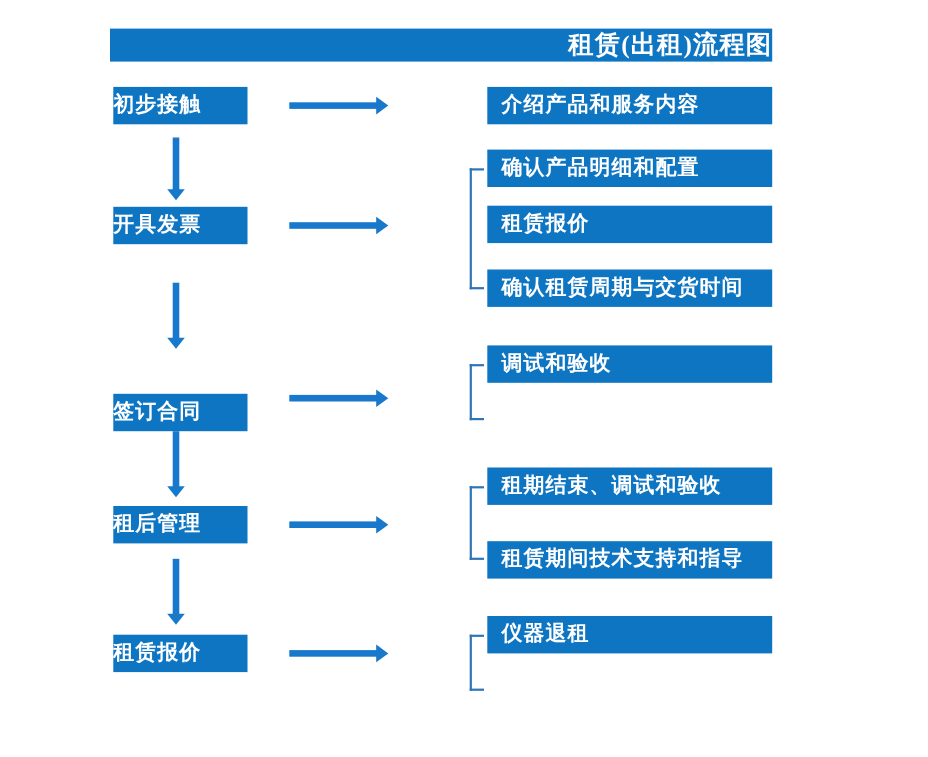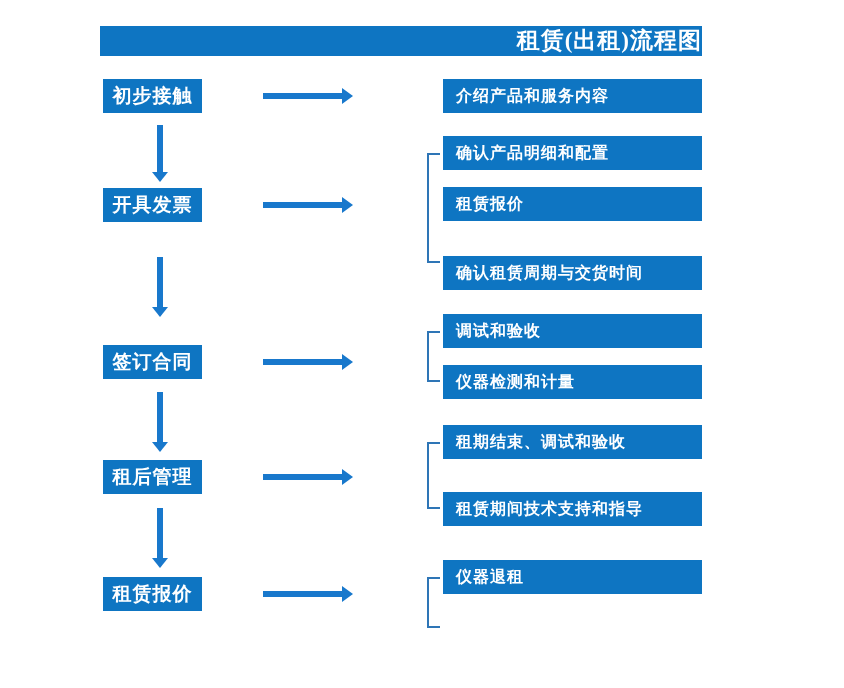--- a/index.html
+++ b/index.html
@@ -24,36 +24,36 @@
     font-size: 23px;
     font-weight: bold;
     line-height: 30px;
     text-align: right;
     letter-spacing: 1px;
     margin-top: 12px;
   }
   .stage-box {
     position: absolute;
     left: 103px;
-    width: 99px; height: 34px;
+    width: 122px; height: 34px;
     background: var(--primary, #0e75c2);
     color: var(--text-on-blue, #ffffff);
     font-size: 19px;
     font-weight: bold;
     line-height: 34px;
-    text-align: center;
+    text-align: left;
     letter-spacing: 1px;
   }
   .detail-box {
     position: absolute;
     left: 443px;
     width: 259px; height: 34px;
     background: var(--primary, #0e75c2);
     color: var(--text-on-blue, #ffffff);
-    font-size: 16px;
+    font-size: 19px;
     font-weight: bold;
     line-height: 34px;
     padding-left: 13px;
     box-sizing: border-box;
     letter-spacing: 1px;
     white-space: nowrap;
   }
   .h-arrow { position: absolute; left: 263px; width: 90px; height: 16px; }
   .h-arrow .shaft {
     position: absolute; left: 0; right: 10px; top: 5px; height: 6px;
@@ -106,35 +106,34 @@
   </div>
 
   <div class="stage-box" style="top:188px">开具发票</div>
   <div class="h-arrow" style="top:197px">
     <div class="shaft"></div>
     <div class="head"></div>
   </div>
   <div class="bracket" style="top:153px;height:110px"></div>
   <div class="detail-box" style="top:136px">确认产品明细和配置</div>
   <div class="detail-box" style="top:187px">租赁报价</div>
-  <div class="detail-box" style="top:256px">确认租赁周期与交货时间</div>
+  <div class="detail-box" style="top:245px">确认租赁周期与交货时间</div>
 
   <div class="v-arrow" style="top:257px;height:60px">
     <div class="shaft"></div>
     <div class="head"></div>
   </div>
 
-  <div class="stage-box" style="top:345px">签订合同</div>
+  <div class="stage-box" style="top:358px">签订合同</div>
   <div class="h-arrow" style="top:354px">
     <div class="shaft"></div>
     <div class="head"></div>
   </div>
   <div class="bracket" style="top:331px;height:51px"></div>
   <div class="detail-box" style="top:314px">调试和验收</div>
-  <div class="detail-box" style="top:365px">仪器检测和计量</div>
 
   <div class="v-arrow" style="top:392px;height:60px">
     <div class="shaft"></div>
     <div class="head"></div>
   </div>
 
   <div class="stage-box" style="top:460px">租后管理</div>
   <div class="h-arrow" style="top:469px">
     <div class="shaft"></div>
     <div class="head"></div>

